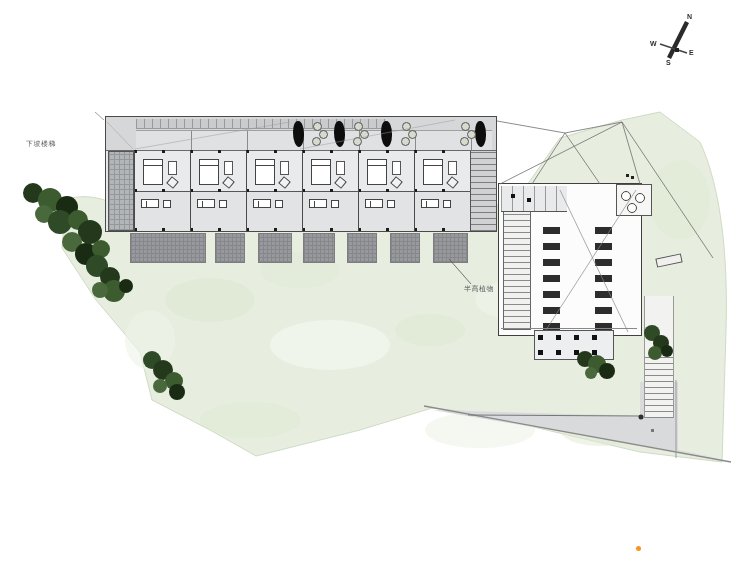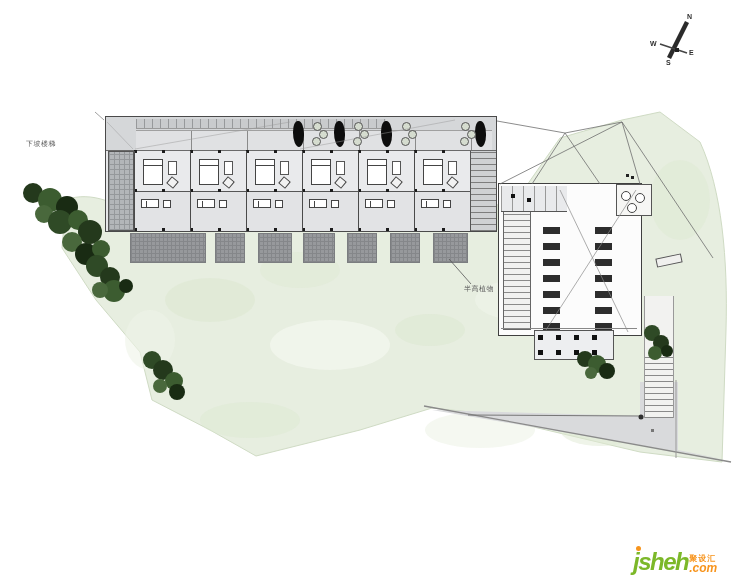--- a/index.html
+++ b/index.html
@@ -311,22 +311,15 @@
   </svg>
 
   <span class="note" style="left:26px;top:139px">下坡楼梯</span>
   <span class="note" style="left:464px;top:284px">半高植物</span>
 
   <span class="compassLetter" style="left:687px;top:13px">N</span>
   <span class="compassLetter" style="left:650px;top:40px">W</span>
   <span class="compassLetter" style="left:689px;top:49px">E</span>
   <span class="compassLetter" style="left:666px;top:59px">S</span>
 
-  <a class="logo" href="#">
-    <span class="logoMain">jsheh</span>
-    <span class="logoSide">
-      <span class="logoCn">聚设汇</span>
-      <span class="logoTld">.com</span>
-    </span>
-  </a>
   <span class="logoDot"></span>
 
 </div>
 
 </body></html>

